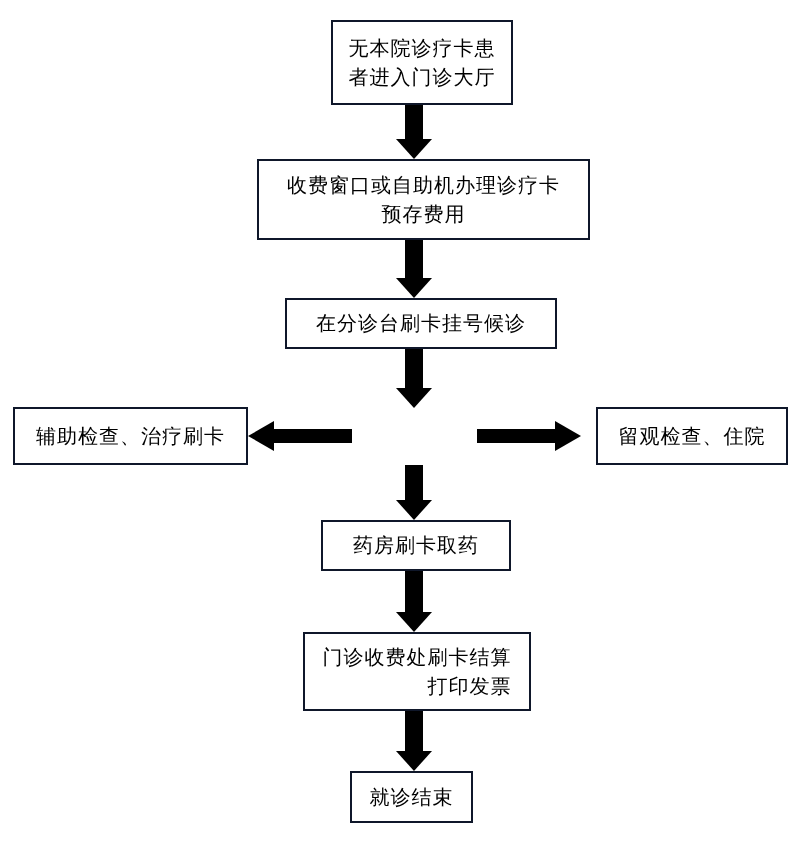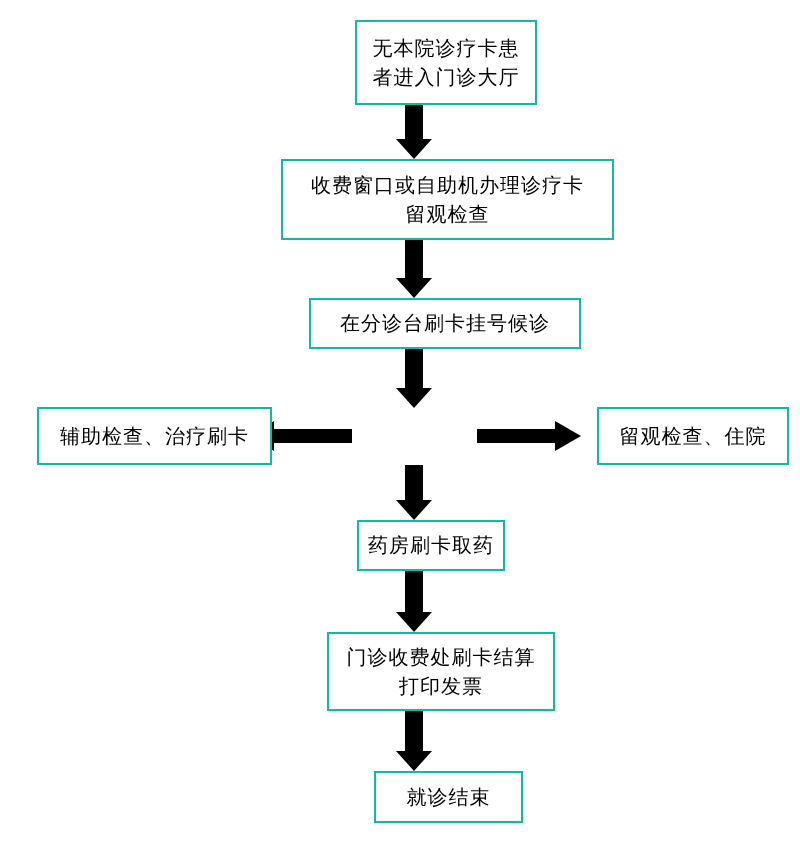--- a/index.html
+++ b/index.html
@@ -1,35 +1,35 @@
 <!DOCTYPE html>
 <html><head>
 <meta charset="utf-8">
 <style>
   html,body{margin:0;padding:0;background:#ffffff;}
   body{width:800px;height:849px;position:relative;overflow:hidden;
        font-family:"Liberation Serif","DejaVu Serif",serif;}
   #canvas{position:absolute;left:0;top:0;width:800px;height:849px;}
 
   .node{position:absolute;box-sizing:border-box;background:#ffffff;
-        border:2px solid #14b8a6;display:flex;align-items:center;
-        justify-content:center;text-align:center;color:#000000;z-index:3;margin-left:24px;}
+        border:2px solid #0f172a;display:flex;align-items:center;
+        justify-content:center;text-align:center;color:#000000;z-index:3;}
   .node .txt{display:block;line-height:1.42;letter-spacing:1px;
              font-size:20px;white-space:pre-line;padding:0 6px;}
 
   
   #n-entry   {left:331px;  top:20px;  width:182px; height:85px;}
   #n-pay     {left:257px;  top:159px; width:333px; height:81px;}
   #n-triage  {left:285px;  top:298px; width:272px; height:51px;}
   #n-aux     {left:13px;   top:407px; width:235px; height:58px;text-align:right;}
   #n-doctor  {left:351px;  top:408px; width:127px; height:57px;}
-  #n-observe {left:573px;  top:407px; width:192px; height:58px;text-align:right;}
-  #n-pharm   {left:333px;  top:520px; width:148px; height:51px;text-align:center;}
-  #n-settle  {left:303px;  top:632px; width:228px; height:79px;}
-  #n-end     {left:350px;  top:771px; width:149px; height:52px;}
+  #n-observe {left:596px;  top:407px; width:192px; height:58px;text-align:right;}
+  #n-pharm   {left:321px;  top:520px; width:190px; height:51px;text-align:center;}
+  #n-settle  {left:303px;  top:632px; width:228px; height:79px;text-align:right;}
+  #n-end     {left:350px;  top:771px; width:123px; height:52px;}
 
   
   .arrow{position:absolute;z-index:2;}
   .shaft-v{position:absolute;background:#000000;width:18px;}
   .head-v{position:absolute;width:0;height:0;
           border-left:18px solid transparent;border-right:18px solid transparent;
           border-top:20px solid #000000;}
   .shaft-h{position:absolute;background:#000000;height:14px;}
   .head-h-left{position:absolute;width:0;height:0;
           border-top:15px solid transparent;border-bottom:15px solid transparent;
@@ -101,21 +101,21 @@
     <div class="head-h-right"></div>
   </div>
 
   <div class="node" id="n-entry">
     <span class="txt">无本院诊疗卡患
 者进入门诊大厅</span>
   </div>
 
   <div class="node" id="n-pay">
     <span class="txt">收费窗口或自助机办理诊疗卡
-留观检查</span>
+预存费用</span>
   </div>
 
   <div class="node" id="n-triage">
     <span class="txt">在分诊台刷卡挂号候诊</span>
   </div>
 
   <div class="node" id="n-aux">
     <span class="txt">辅助检查、治疗刷卡</span>
   </div>
 

